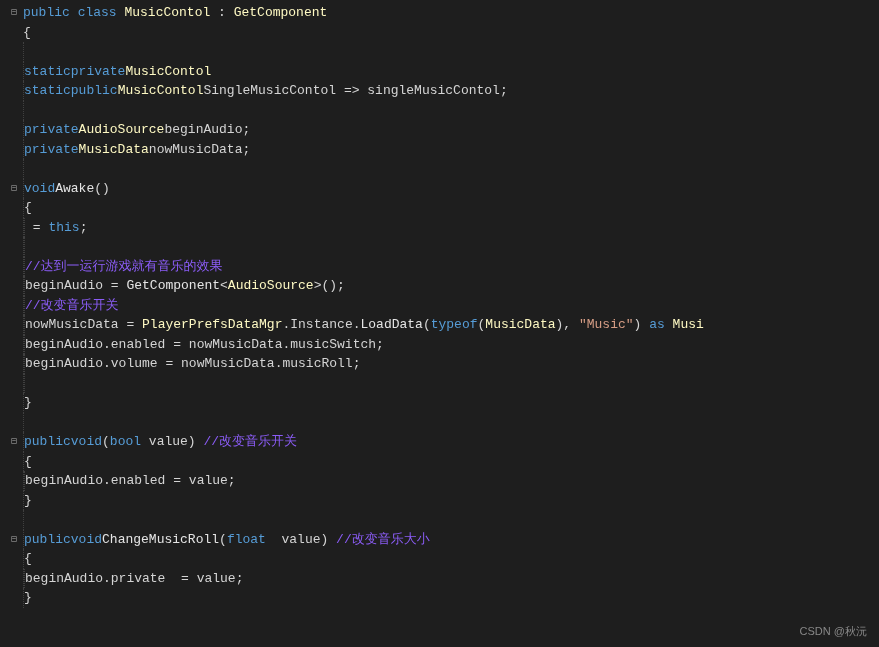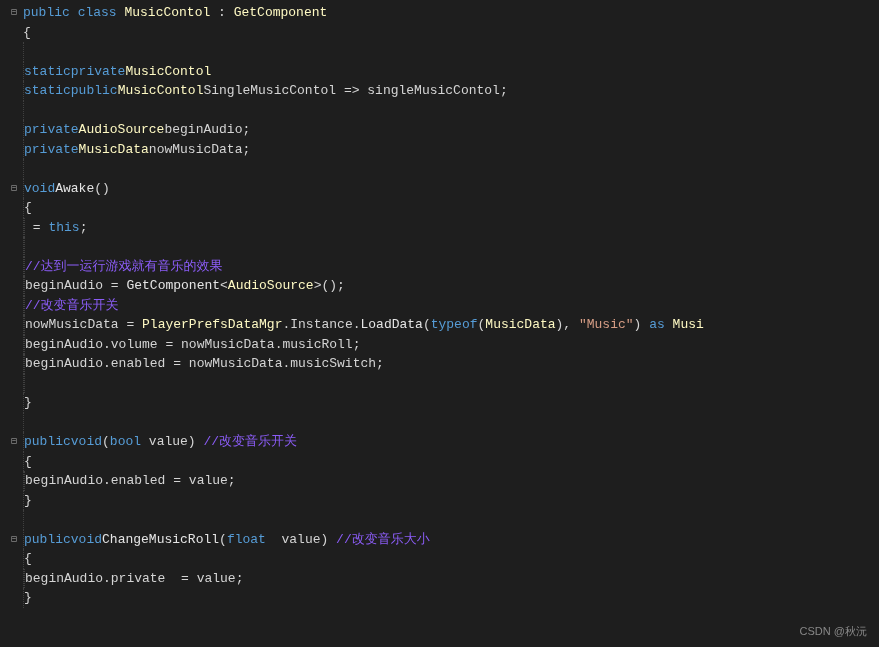--- a/index.html
+++ b/index.html
@@ -73,22 +73,22 @@
   <div class="line"><span class="gutter"></span><span class="guide"></span>    <span class="kw">private</span> <span class="type">MusicData</span> <span>nowMusicData;</span></div>
   <div class="line"><span class="gutter"></span><span class="guide"></span></div>
   <div class="line"><span class="gutter">⊟</span><span class="guide"></span>    <span class="kw">void</span> <span class="method">Awake</span><span>()</span></div>
   <div class="line"><span class="gutter"></span><span class="guide"></span>    <span>{</span></div>
   <div class="line"><span class="gutter"></span><span class="guide"></span>    <span class="guide"></span>    <span> = </span><span class="kw">this</span><span>;</span></div>
   <div class="line"><span class="gutter"></span><span class="guide"></span>    <span class="guide"></span></div>
   <div class="line"><span class="gutter"></span><span class="guide"></span>    <span class="guide"></span>    <span class="comment">//达到一运行游戏就有音乐的效果</span></div>
   <div class="line"><span class="gutter"></span><span class="guide"></span>    <span class="guide"></span>    <span>beginAudio = </span><span class="method">GetComponent</span><span>&lt;</span><span class="type">AudioSource</span><span>&gt;();</span></div>
   <div class="line"><span class="gutter"></span><span class="guide"></span>    <span class="guide"></span>    <span class="comment">//改变音乐开关</span></div>
   <div class="line"><span class="gutter"></span><span class="guide"></span>    <span class="guide"></span>    <span>nowMusicData = </span><span class="type">PlayerPrefsDataMgr</span><span>.Instance.</span><span class="method">LoadData</span><span>(</span><span class="kw">typeof</span><span>(</span><span class="type">MusicData</span><span>), </span><span class="str">"Music"</span><span>) </span><span class="kw">as</span><span class="type"> Musi</span></div>
+  <div class="line"><span class="gutter"></span><span class="guide"></span>    <span class="guide"></span>    <span>beginAudio.enabled = nowMusicData.musicSwitch;</span></div>
   <div class="line"><span class="gutter"></span><span class="guide"></span>    <span class="guide"></span>    <span>beginAudio.volume = nowMusicData.musicRoll;</span></div>
-  <div class="line"><span class="gutter"></span><span class="guide"></span>    <span class="guide"></span>    <span>beginAudio.enabled = nowMusicData.musicSwitch;</span></div>
   <div class="line"><span class="gutter"></span><span class="guide"></span>    <span class="guide"></span></div>
   <div class="line"><span class="gutter"></span><span class="guide"></span>    <span>}</span></div>
   <div class="line"><span class="gutter"></span><span class="guide"></span></div>
   <div class="line"><span class="gutter">⊟</span><span class="guide"></span>    <span class="kw">public</span> <span class="kw">void</span> <span>(</span><span class="kw">bool</span><span> value) </span><span class="comment">//改变音乐开关</span></div>
   <div class="line"><span class="gutter"></span><span class="guide"></span>    <span>{</span></div>
   <div class="line"><span class="gutter"></span><span class="guide"></span>    <span class="guide"></span>    <span>beginAudio.enabled = value;</span></div>
   <div class="line"><span class="gutter"></span><span class="guide"></span>    <span>}</span></div>
   <div class="line"><span class="gutter"></span><span class="guide"></span></div>
   <div class="line"><span class="gutter">⊟</span><span class="guide"></span>    <span class="kw">public</span> <span class="kw">void</span> <span class="method">ChangeMusicRoll</span><span>(</span><span class="kw">float</span><span>  value) </span><span class="comment">//改变音乐大小</span></div>
   <div class="line"><span class="gutter"></span><span class="guide"></span>    <span>{</span></div>

